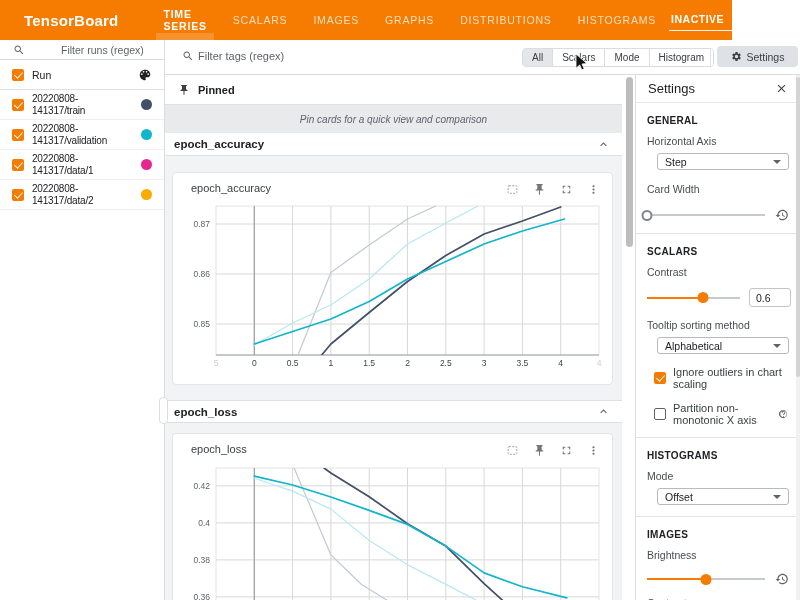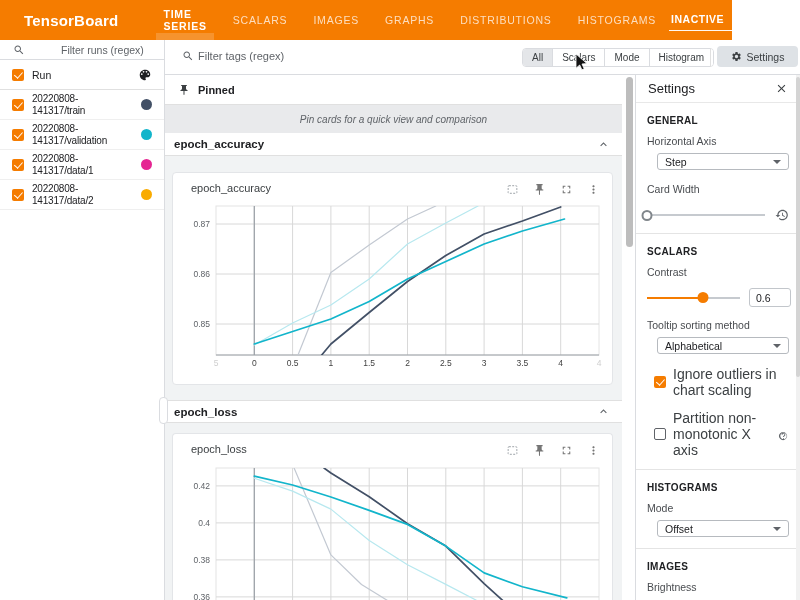--- a/index.html
+++ b/index.html
@@ -95,21 +95,21 @@
   .slider { position:relative; height:2px; background:#c6cacf; flex:1; }
   .slider .fill { position:absolute; left:0; top:0; height:2px; background:#f57c00; }
   .slider .knob { position:absolute; top:-4.5px; width:11px; height:11px; border-radius:50%; background:#f57c00; transform:translateX(-5.5px); cursor:pointer; }
   .slider .knob.hollow { background:#fff; border:2px solid #80868b; }
   .reset { width:14px; height:14px; margin-left:10px; flex:none; cursor:pointer; }
   .reset svg { width:14px; height:14px; fill:#5f6368; }
   .smooth-row { display:flex; align-items:center; margin-top:10px; }
   .smooth-row .slider { width:93px; flex:none; }
   .val-box { margin-left:9px; width:42px; height:19px; border:1px solid #c2c6cb; border-radius:3px; font-size:10.5px; color:#202124; padding:0 6px; outline:none; font-family:inherit; }
   .cb-row { display:flex; align-items:center; margin-top:12px; cursor:pointer; }
-  .cb-row span { font-size:14px; color:#3c4043; margin-left:7px; }
+  .cb-row span { font-size:11px; color:#3c4043; margin-left:7px; }
   .cb-row .q { width:11px; height:11px; margin-left:5px; }
   .cb-row .q svg { width:11px; height:11px; fill:#5f6368; }
   .panel-track { position:absolute; right:0; top:0; width:4px; height:100%; background:#f1f1f1; }
   .panel-thumb { position:absolute; right:0; top:2px; width:4px; height:300px; background:#d4d4d4; border-radius:2px; }
 
   
   .cursor { position:absolute; left:574px; top:53px; width:16px; height:18px; z-index:99; pointer-events:none; }
 </style>
 </head>
 <body>

